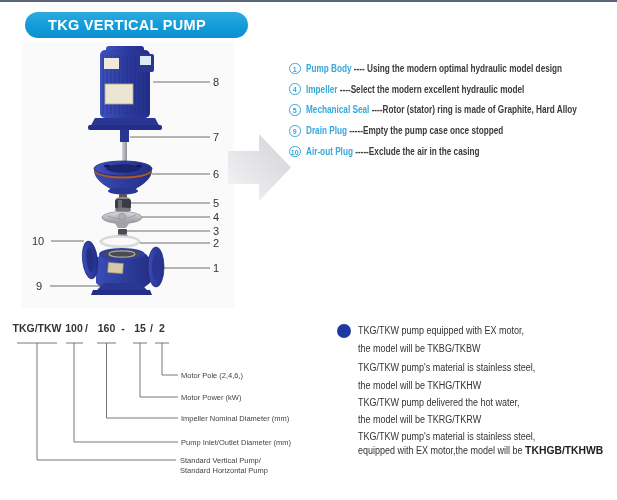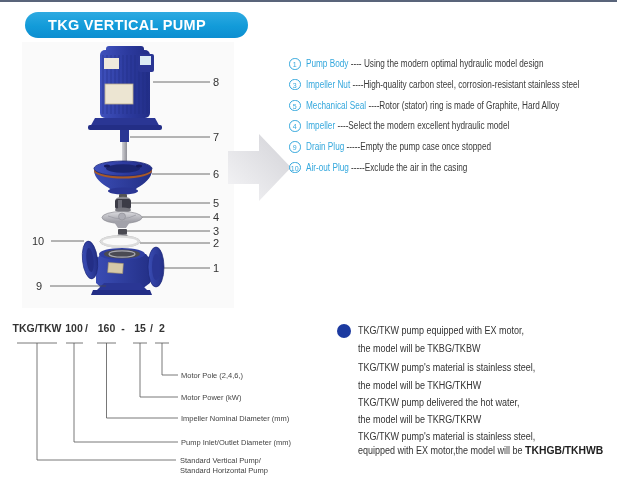--- a/index.html
+++ b/index.html
@@ -8,21 +8,21 @@
   .topline{position:absolute;left:0;top:0;width:617px;height:2px;background:#22304e;opacity:.75;}
 
   
   .banner{position:absolute;left:25px;top:12px;width:223px;height:26px;border-radius:13px;
           background:linear-gradient(180deg,#2eaae1 0%,#129bd9 55%,#0d8ed0 100%);
           display:flex;align-items:center;padding-left:23px;box-sizing:border-box;}
   .banner span{color:#ffffff;font-weight:bold;font-size:14.5px;letter-spacing:.3px;white-space:nowrap;}
 
   
   .parts{position:absolute;left:289px;top:58px;width:328px;}
-  .part-item{display:flex;height:20.8px;white-space:nowrap;}
+  .part-item{display:flex;align-items:center;height:20.8px;white-space:nowrap;font-weight:bold;}
   .pnum{flex:none;width:11.5px;height:11.5px;border:1px solid #35a8dd;border-radius:50%;
         color:#35a8dd;font-size:7px;line-height:11.5px;text-align:center;margin-right:5px;
         box-sizing:border-box;display:inline-block;}
   .ptext{display:inline-block;transform:scaleX(.82);transform-origin:0 50%;font-size:10px;white-space:pre;}
   .pname{color:#35a8dd;}
   .pdesc{color:#3a3a3a;}
 
   
   .diagram{position:absolute;left:0;top:0;}
   .callout-num{font-size:11px;fill:#333;font-family:"Liberation Sans",sans-serif;}
@@ -175,30 +175,26 @@
     <text class="callout-num" x="213" y="272">1</text>
     <text class="callout-num" x="36" y="290">9</text>
   </svg>
 
   <div class="parts">
     <div class="part-item">
       <span class="pnum">1</span>
       <span class="ptext"><span class="pname">Pump Body</span><span class="pdesc"> ---- Using the modern optimal hydraulic model design</span></span>
     </div>
     <div class="part-item">
-      <span class="pnum">3</span>
-      <span class="ptext"><span class="pname">Impeller Nut</span><span class="pdesc"> ----High-quality carbon steel, corrosion-resistant stainless steel</span></span>
+      <span class="pnum">4</span>
+      <span class="ptext"><span class="pname">Impeller</span><span class="pdesc"> ----Select the modern excellent hydraulic model</span></span>
     </div>
     <div class="part-item">
       <span class="pnum">5</span>
       <span class="ptext"><span class="pname">Mechanical Seal</span><span class="pdesc"> ----Rotor (stator) ring is made of Graphite, Hard Alloy</span></span>
-    </div>
-    <div class="part-item">
-      <span class="pnum">4</span>
-      <span class="ptext"><span class="pname">Impeller</span><span class="pdesc"> ----Select the modern excellent hydraulic model</span></span>
     </div>
     <div class="part-item">
       <span class="pnum">9</span>
       <span class="ptext"><span class="pname">Drain Plug</span><span class="pdesc"> -----Empty the pump case once stopped</span></span>
     </div>
     <div class="part-item">
       <span class="pnum">10</span>
       <span class="ptext"><span class="pname">Air-out Plug</span><span class="pdesc"> -----Exclude the air in the casing</span></span>
     </div>
   </div>

